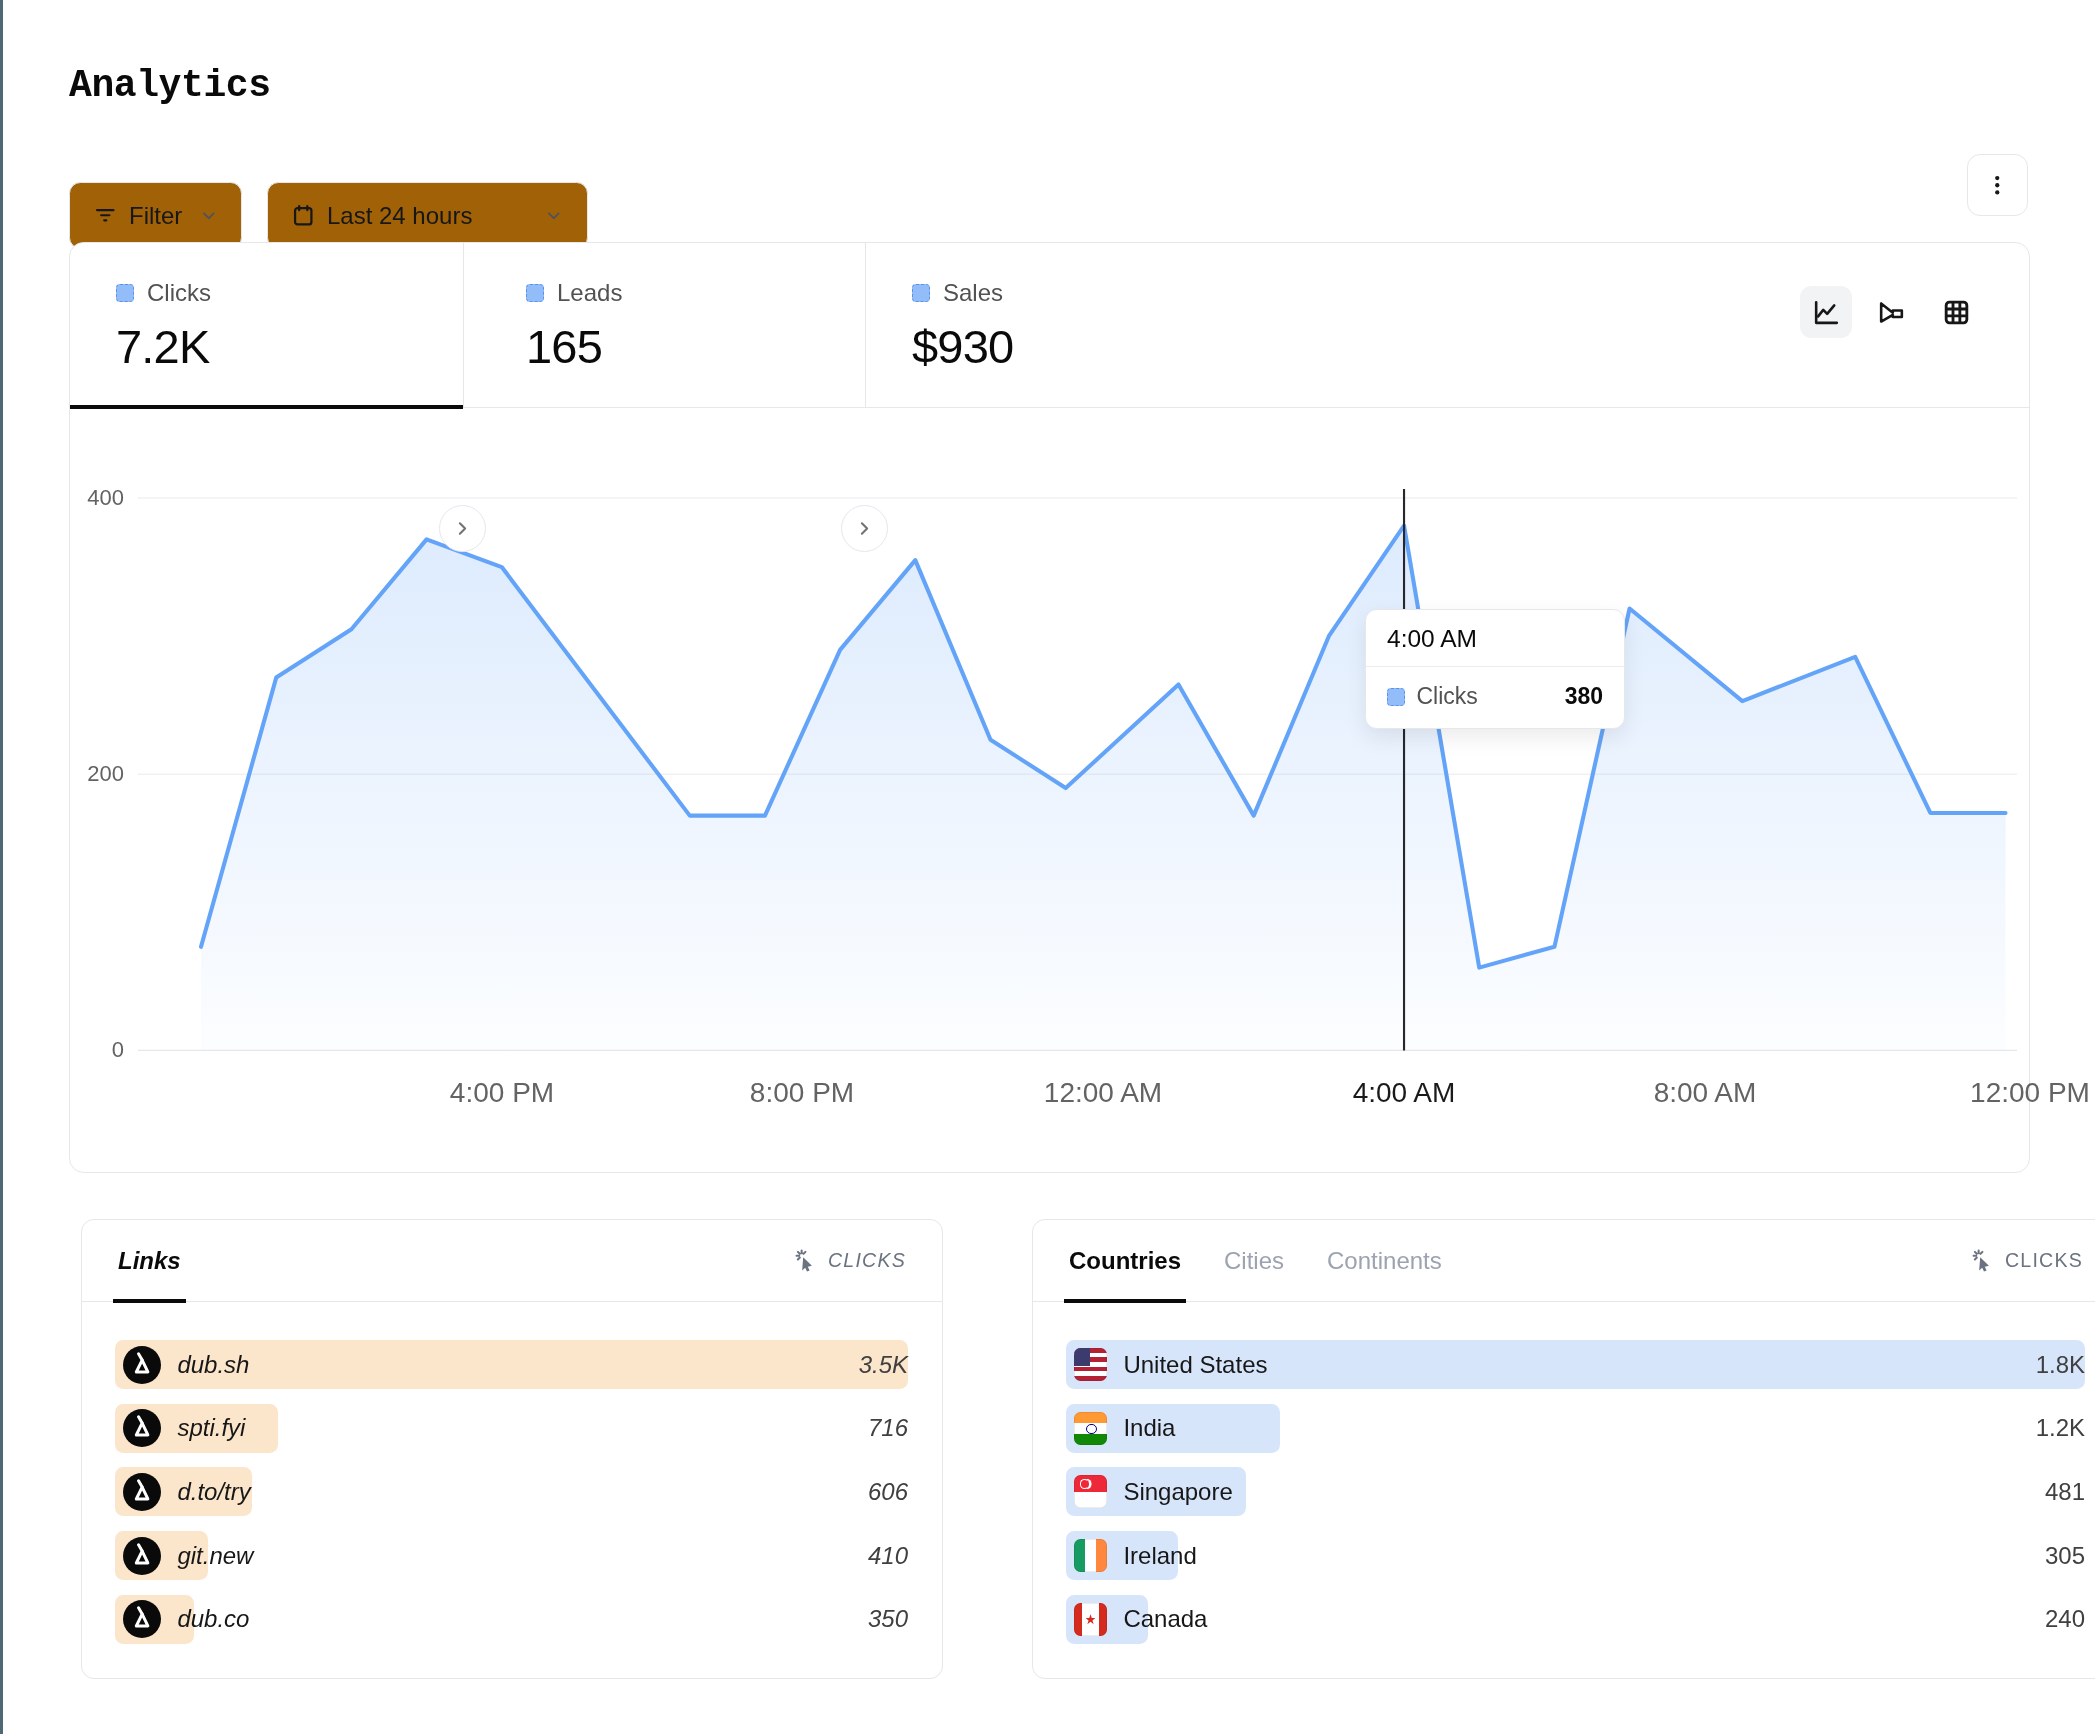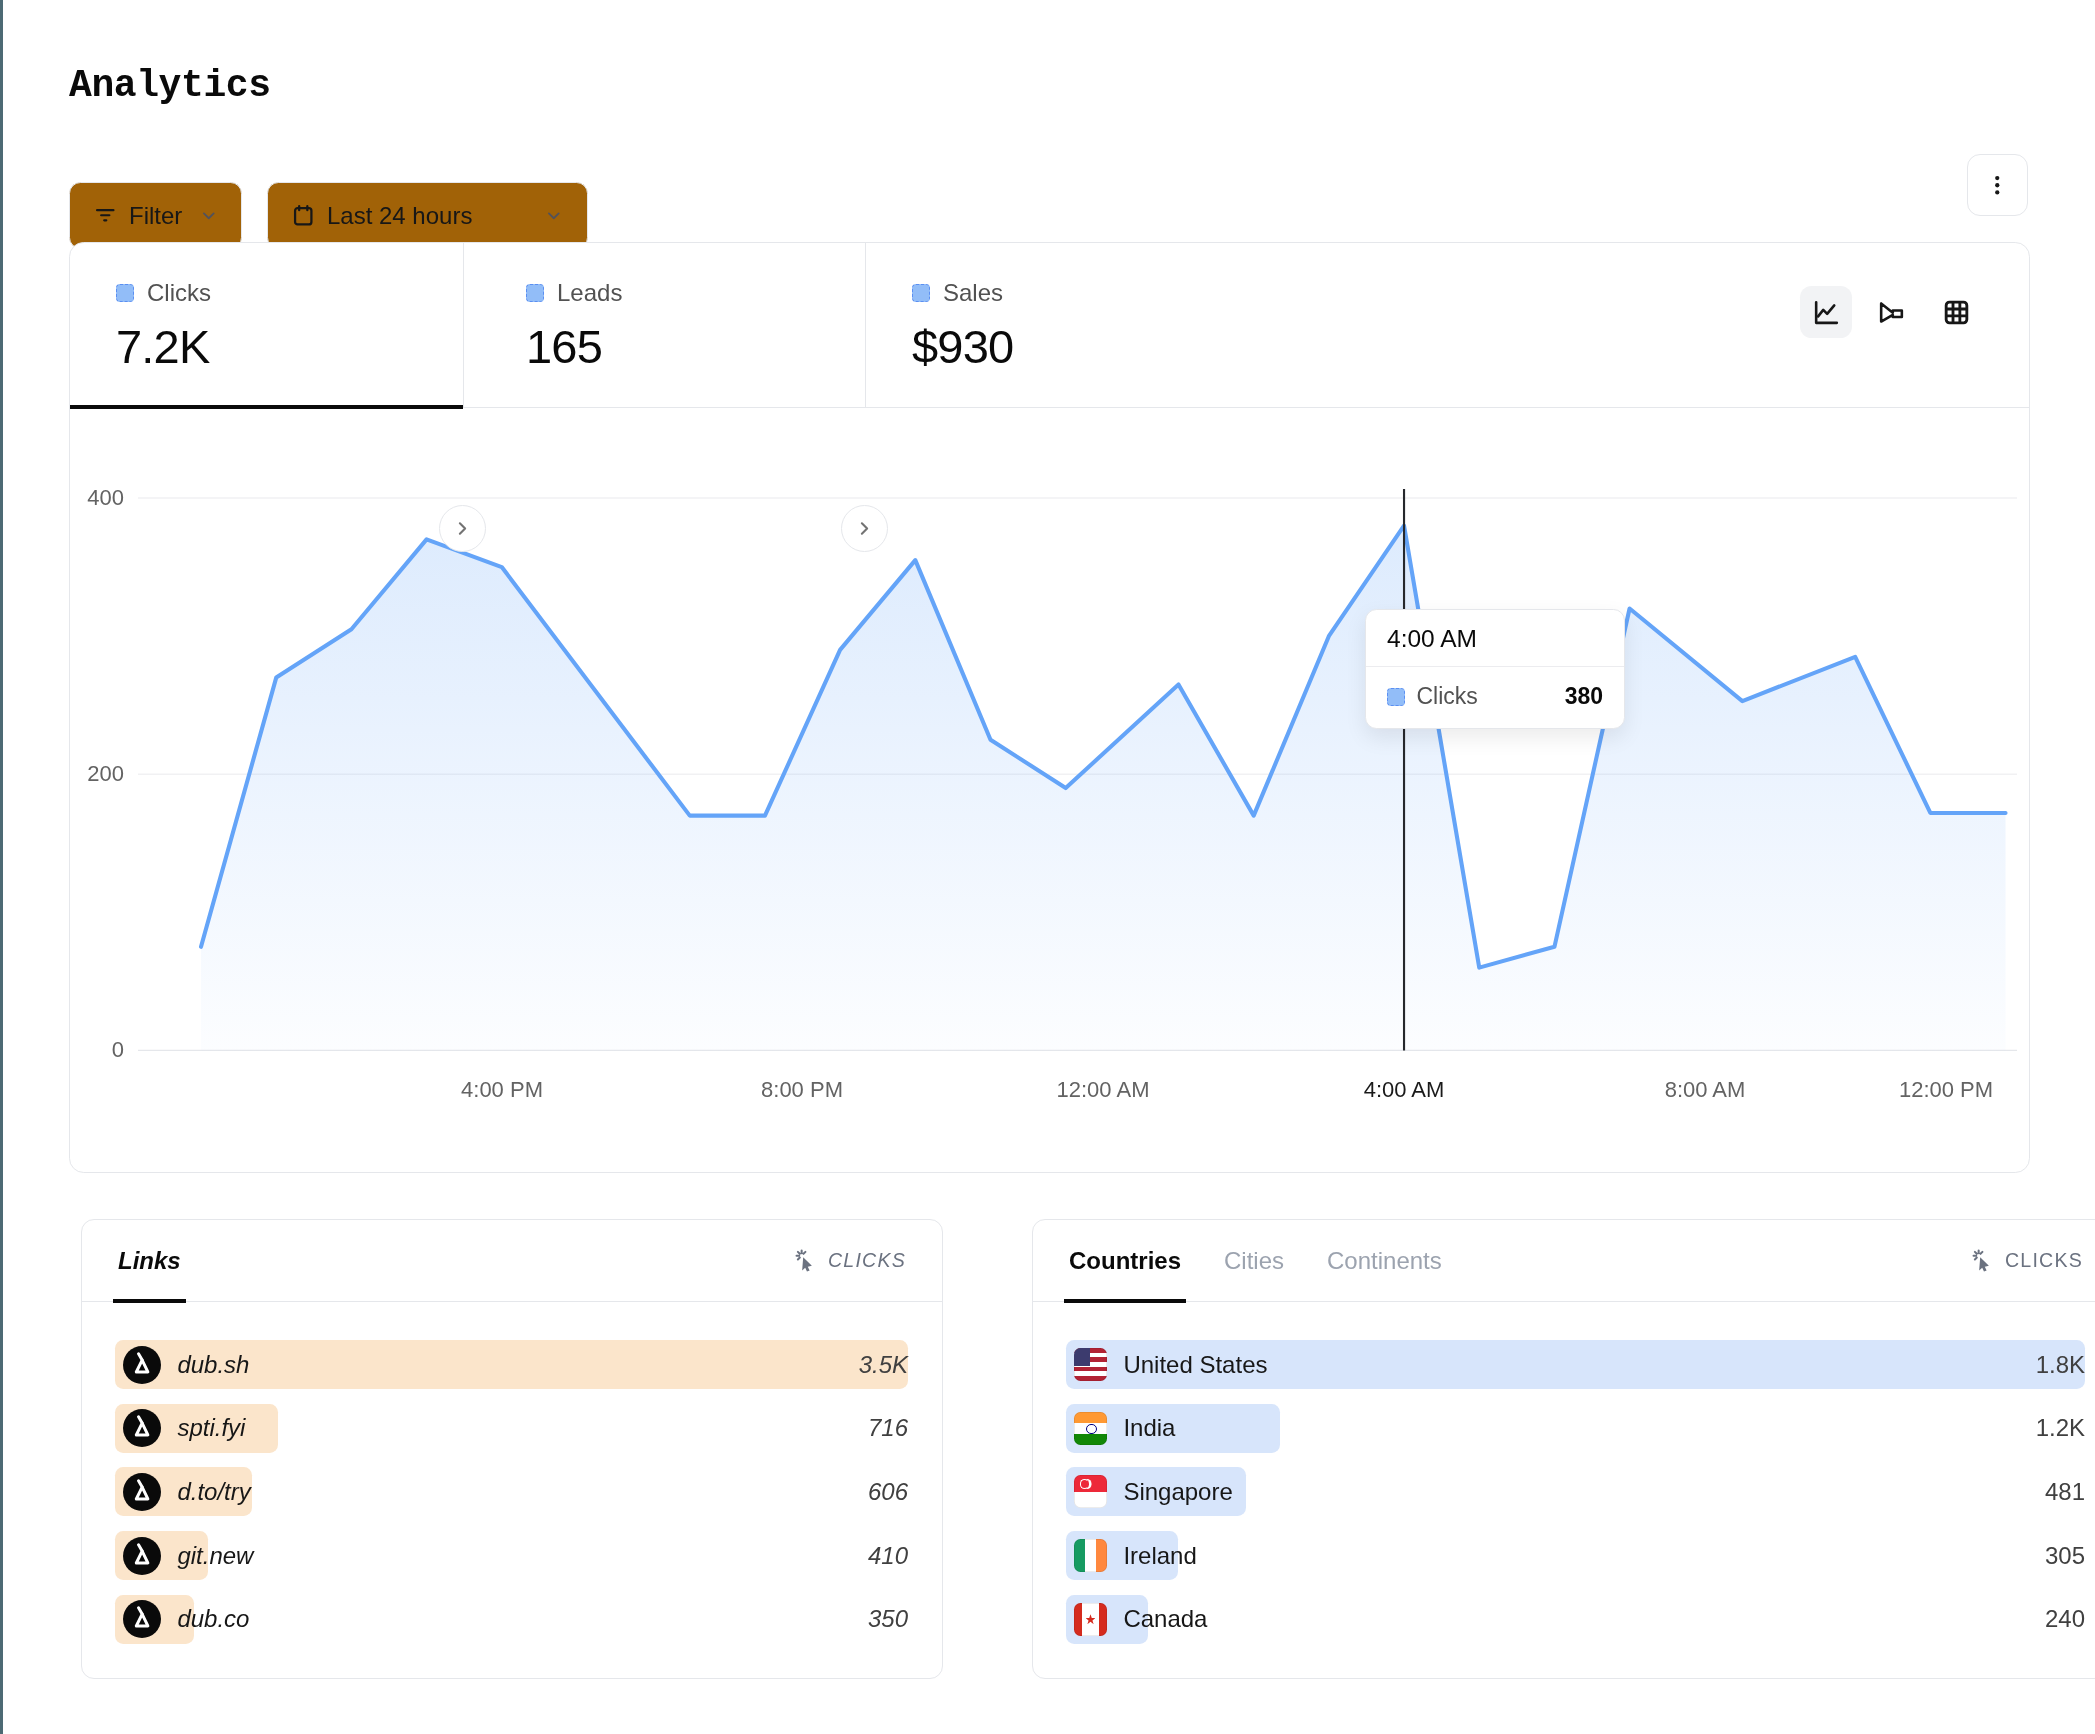--- a/index.html
+++ b/index.html
@@ -36,21 +36,21 @@
   .chev-circle { position:absolute; top:262px; width:47px; height:47px; border-radius:50%; background:#fff;
     border:1.2px solid #e5e7eb; display:flex; align-items:center; justify-content:center; cursor:pointer; z-index:3; }
   .chart-modes { position:absolute; right:47px; top:43px; display:flex; gap:13px; }
   .mode-btn { width:52px; height:52px; border-radius:11.5px; display:flex; align-items:center; justify-content:center;
     background:transparent; border:none; cursor:pointer; color:#171717; }
   .mode-btn.selected { background:#f2f3f5; }
 
   
   .chart-area { position:relative; height:763px; }
   .ytick { position:absolute; left:0; width:54px; text-align:right; font-size:22px; color:#636363; transform:translateY(-50%); }
-  .xtick { position:absolute; top:669px; transform:translateX(-50%); font-size:22px; color:#636363; white-space:nowrap; }
+  .xtick { position:absolute; top:669px; transform:translateX(-50%); font-size:28px; color:#636363; white-space:nowrap; }
   .xtick.active { color:#1a1a1a; }
   .chart-svg { position:absolute; left:68px; top:76px; }
 
   
   .tooltip { position:absolute; left:1295px; top:201px; width:260px; background:#fff;
     border:1.2px solid #e5e7eb; border-radius:11.5px; box-shadow:0 8.2px 21px rgba(0,0,0,.08); z-index:5; }
   .tooltip-title { padding:14.7px 21px 13px; font-size:24.5px; color:#0a0a0a; border-bottom:1.2px solid #ececef; }
   .tooltip-row { display:flex; align-items:center; gap:11.5px; padding:16.4px 21px 18px; }
   .tooltip-row .tlabel { font-size:23px; color:#525252; }
   .tooltip-row .tvalue { margin-left:auto; font-size:23px; font-weight:700; color:#0a0a0a; }
@@ -220,21 +220,21 @@
           <div class="ytick" style="top: 642px;">0</div>
           <div class="ytick" style="top: 366px;">200</div>
           <div class="ytick" style="top: 90px;">400</div>
         </div>
       <div id="xticks">
           <div class="xtick" style="left: 432px;">4:00 PM</div>
           <div class="xtick" style="left: 732px;">8:00 PM</div>
           <div class="xtick" style="left: 1033px;">12:00 AM</div>
           <div class="xtick active" style="left: 1334px;">4:00 AM</div>
           <div class="xtick" style="left: 1635px;">8:00 AM</div>
-          <div class="xtick" style="left: 1876px;">12:00 PM</div>
+          <div class="xtick" style="left: 1960px;">12:00 PM</div>
         </div>
 
       <div class="tooltip">
         <div class="tooltip-title">4:00 AM</div>
         <div class="tooltip-row">
           <span class="legend-sq"></span>
           <span class="tlabel">Clicks</span>
           <span class="tvalue">380</span>
         </div>
       </div>

